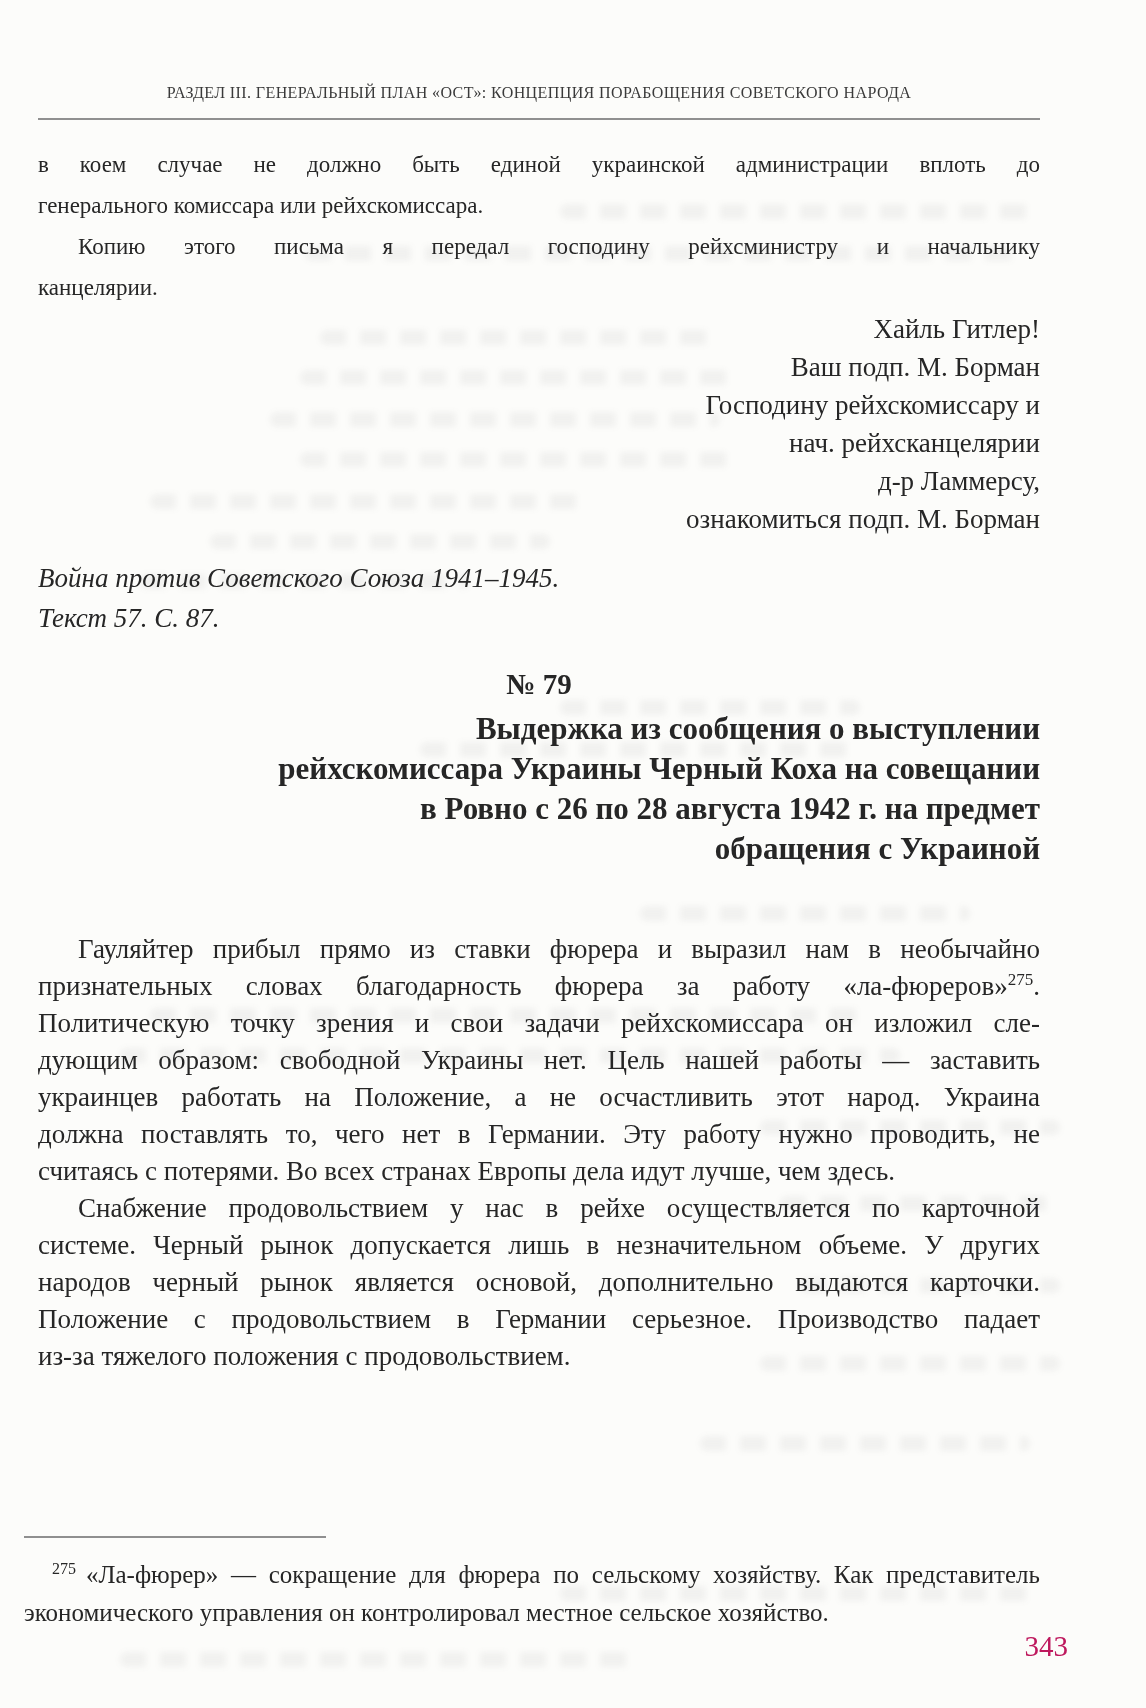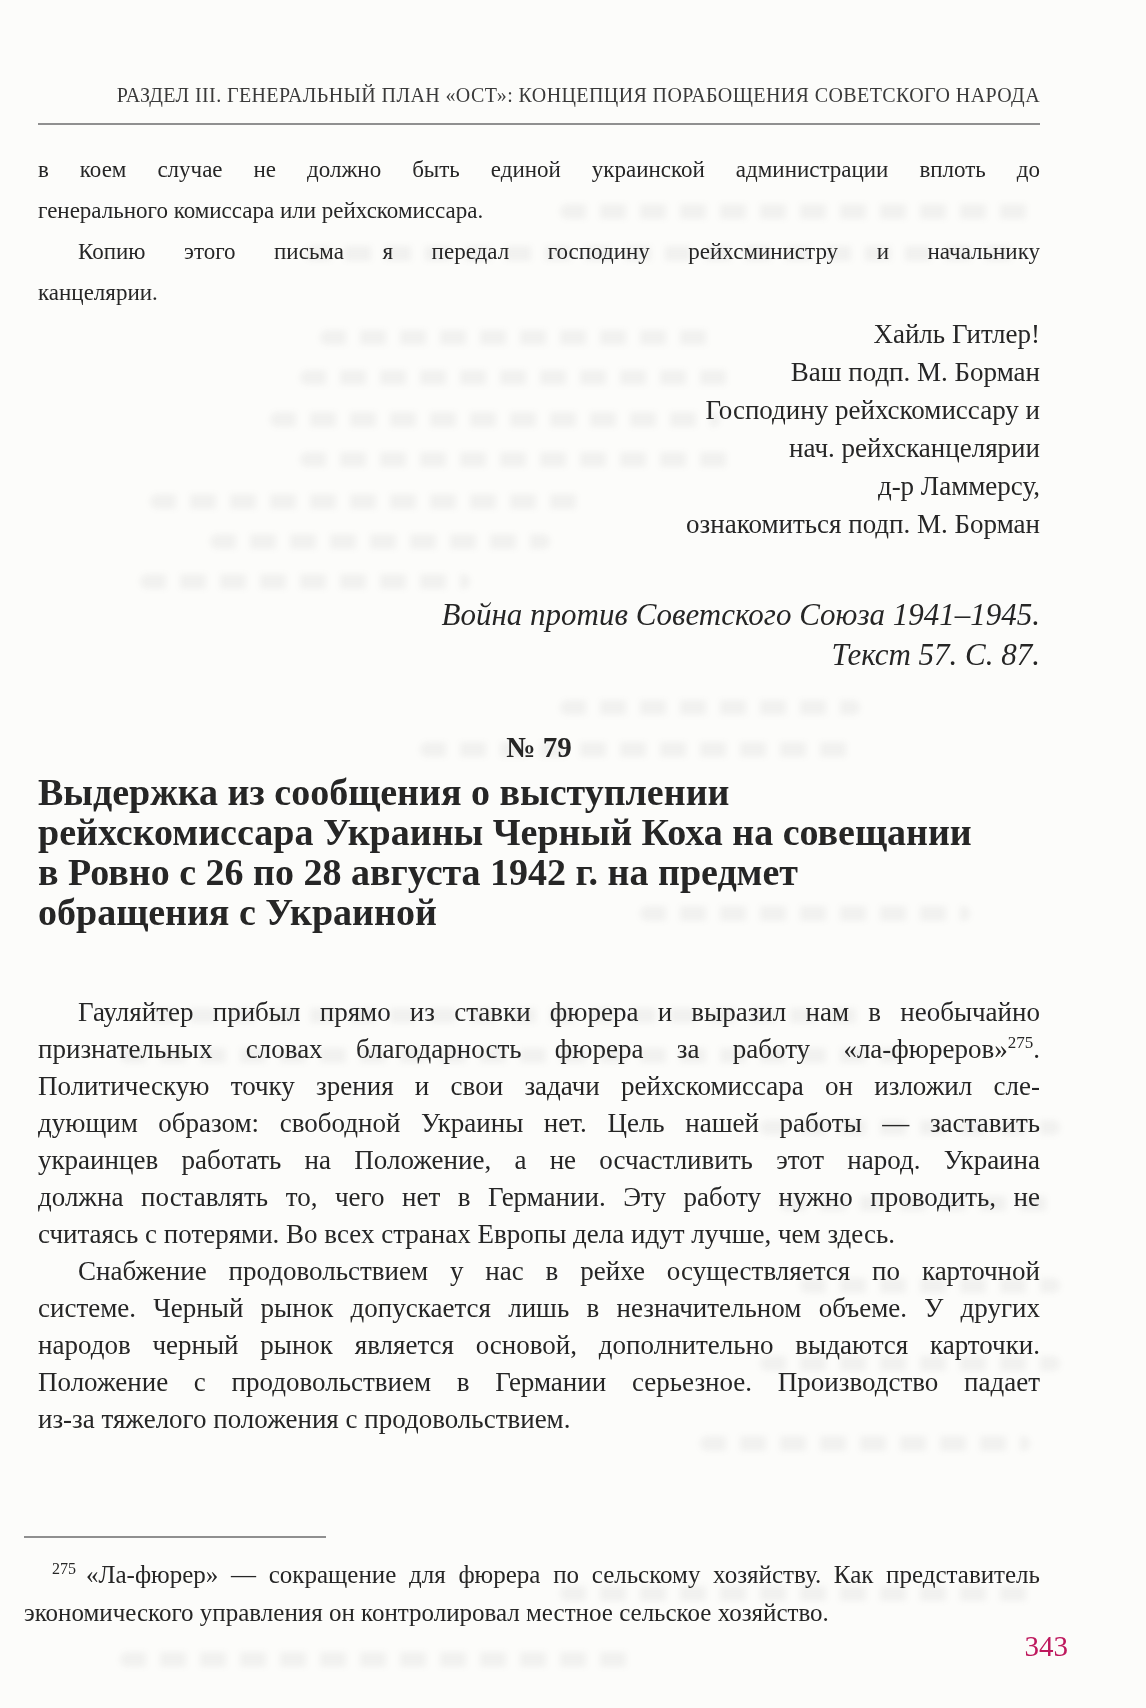--- a/index.html
+++ b/index.html
@@ -8,35 +8,35 @@
     width:1146px; height:1708px;
     margin:0 auto;
     background:#fcfcfa;
     font-family:"Liberation Serif","DejaVu Serif",serif;
     color:#262626;
     overflow:hidden;
   }
   .content { position:absolute; inset:0; padding:0 106px 0 38px; z-index:2; }
 
   .header {
-    margin-top:84px; text-align:right;
-    font-size:20px; letter-spacing:0.4px; color:#3a3a3a; white-space:nowrap;
+    margin-top:84px; text-align:center;
+    font-size:16px; letter-spacing:0.4px; color:#3a3a3a; white-space:nowrap;
   }
   .rule { margin-top:16px; border-top:2px solid #909090; }
 
   .block-upper { margin-top:24px; font-size:23px; line-height:41px; }
   .jline { text-align:justify; text-align-last:justify; }
   .lline { text-align:left; }
   .indent { text-indent:40px; }
 
   .sig   { margin-top:2px;  text-align:right; font-size:27px; line-height:38px; }
-  .cite  { margin-top:52px; text-align:right; font-style:italic; font-size:31px; line-height:40px; }
+  .cite  { margin-top:20px; font-style:italic; font-size:27px; line-height:40px; }
 
-  .docnum { margin-top:56px; text-align:center; font-weight:bold; font-size:29px; }
-  .title  { margin-top:8px;  text-align:left; font-weight:bold; font-size:38px; line-height:40px; }
+  .docnum { margin-top:30px; text-align:center; font-weight:bold; font-size:29px; }
+  .title  { margin-top:8px;  text-align:right; font-weight:bold; font-size:31px; line-height:40px; }
 
   .body-block { margin-top:62px; font-size:27px; line-height:37px; }
   sup.ref { font-size:17px; line-height:0; }
 
   .footnote { position:absolute; left:24px; right:106px; top:1536px; font-size:25px; line-height:38px; z-index:2; }
   .fn-rule  { width:302px; border-top:2px solid #8f8f8f; margin-bottom:12px; }
   .fn-line1 { text-indent:28px; }
   .fn-marker { font-size:16px; margin-right:10px; }
 
   .pagenum { position:absolute; top:1630px; right:78px; font-size:29px; color:#be185d; z-index:2; }

